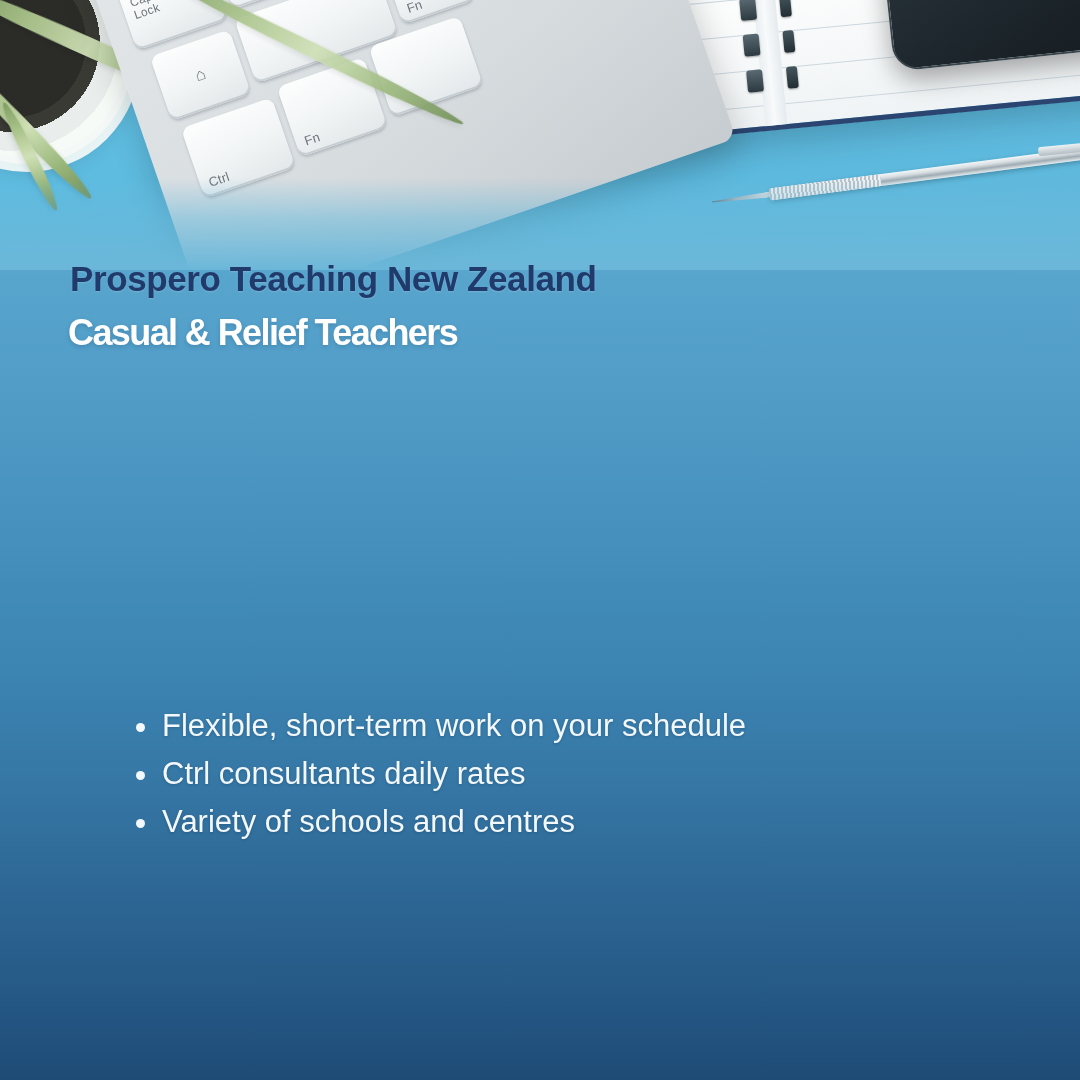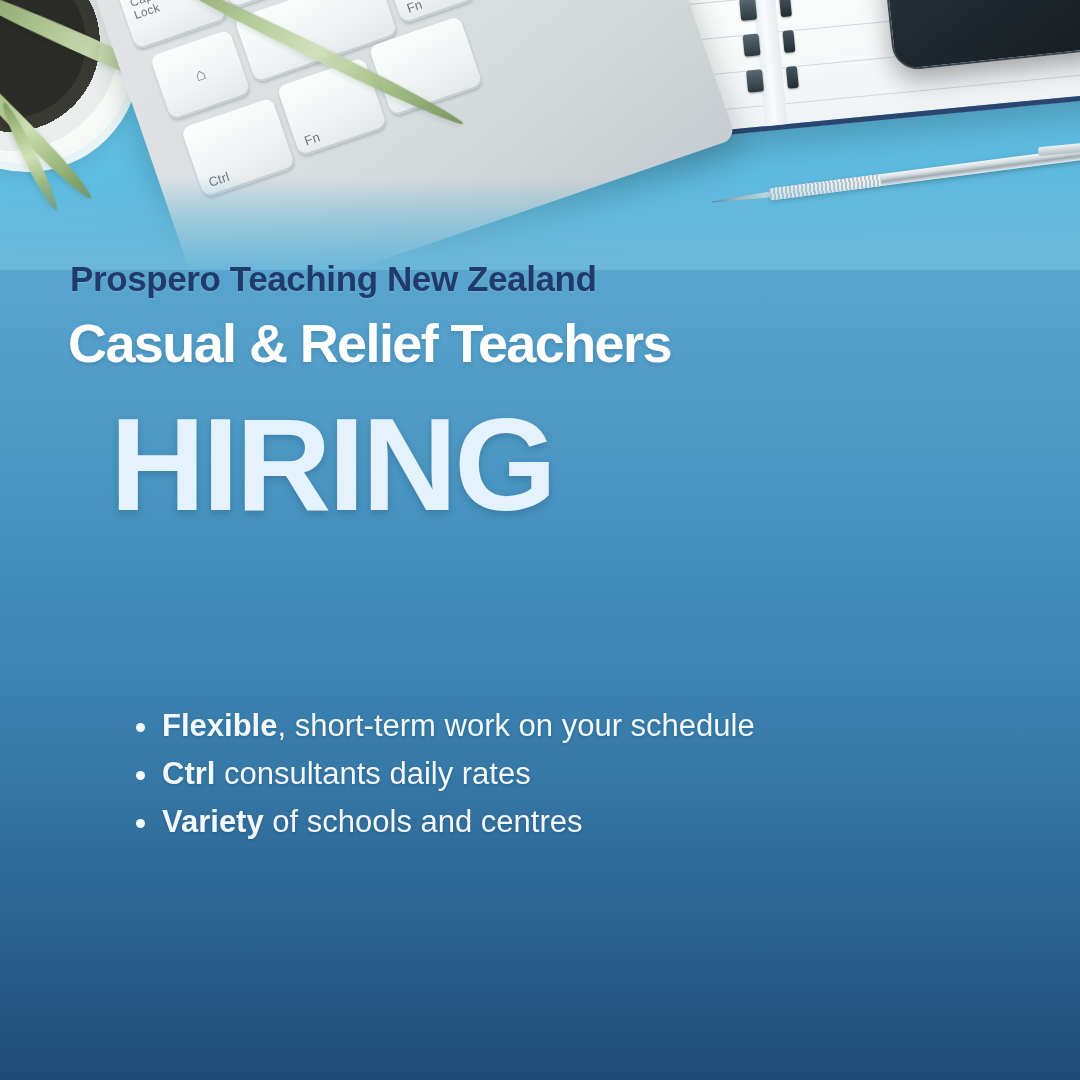--- a/index.html
+++ b/index.html
@@ -167,21 +167,21 @@
   .content { position:absolute; left:0; top:0; width:1080px; height:894px; }
 
   .kicker {
     position:absolute; left:70px; top:259px;
     font-size:35px; font-weight:bold; letter-spacing:-.4px;
     color:#203a6b;
     text-shadow:0 1px 2px rgba(255,255,255,.18);
   }
   .subhead {
     position:absolute; left:68px; top:312px;
-    font-size:54px; font-weight:bold; letter-spacing:-1.6px;
+    font-size:36px; font-weight:bold; letter-spacing:-1.6px;
     color:#ffffff;
     text-shadow:0 2px 4px rgba(25,60,95,.22);
   }
   .hero {
     position:absolute; left:110px; top:403px;
     font-size:132px; font-weight:bold; line-height:.94;
     letter-spacing:-3px;
     color:#e3f2fb;
     text-shadow:0 3px 7px rgba(20,55,90,.26);
   }
@@ -199,21 +199,21 @@
     color:#f2f8fc;
     white-space:nowrap;
     text-shadow:0 1px 3px rgba(18,50,82,.30);
   }
   .bullets li::before {
     content:"";
     position:absolute; left:3px; top:21px;
     width:9px; height:9px; border-radius:50%;
     background:#f2f8fc;
   }
-  .bullets b { font-weight:bold; }
+  .bullets b { font-weight:normal; }
 </style>
 </head>
 <body>
 
 <div class="poster">
 
   <div class="photo-band">
     <div class="desk"></div>
 
     <div class="pot"></div>
@@ -264,21 +264,20 @@
     </div>
   </div>
 
   <div class="content">
 
     <div class="kicker">Prospero Teaching New Zealand</div>
 
     <div class="subhead">Casual &amp; Relief Teachers</div>
 
     <div class="hero">
-      <div>HIRING</div>
     </div>
 
     <ul class="bullets" id="bullet-list">
         <li><b>Flexible</b><span>, short-term work on your schedule</span></li>
         <li><b>Ctrl</b><span> consultants daily rates</span></li>
         <li><b>Variety</b><span> of schools and centres</span></li>
       </ul>
 
   </div>
 </div>

